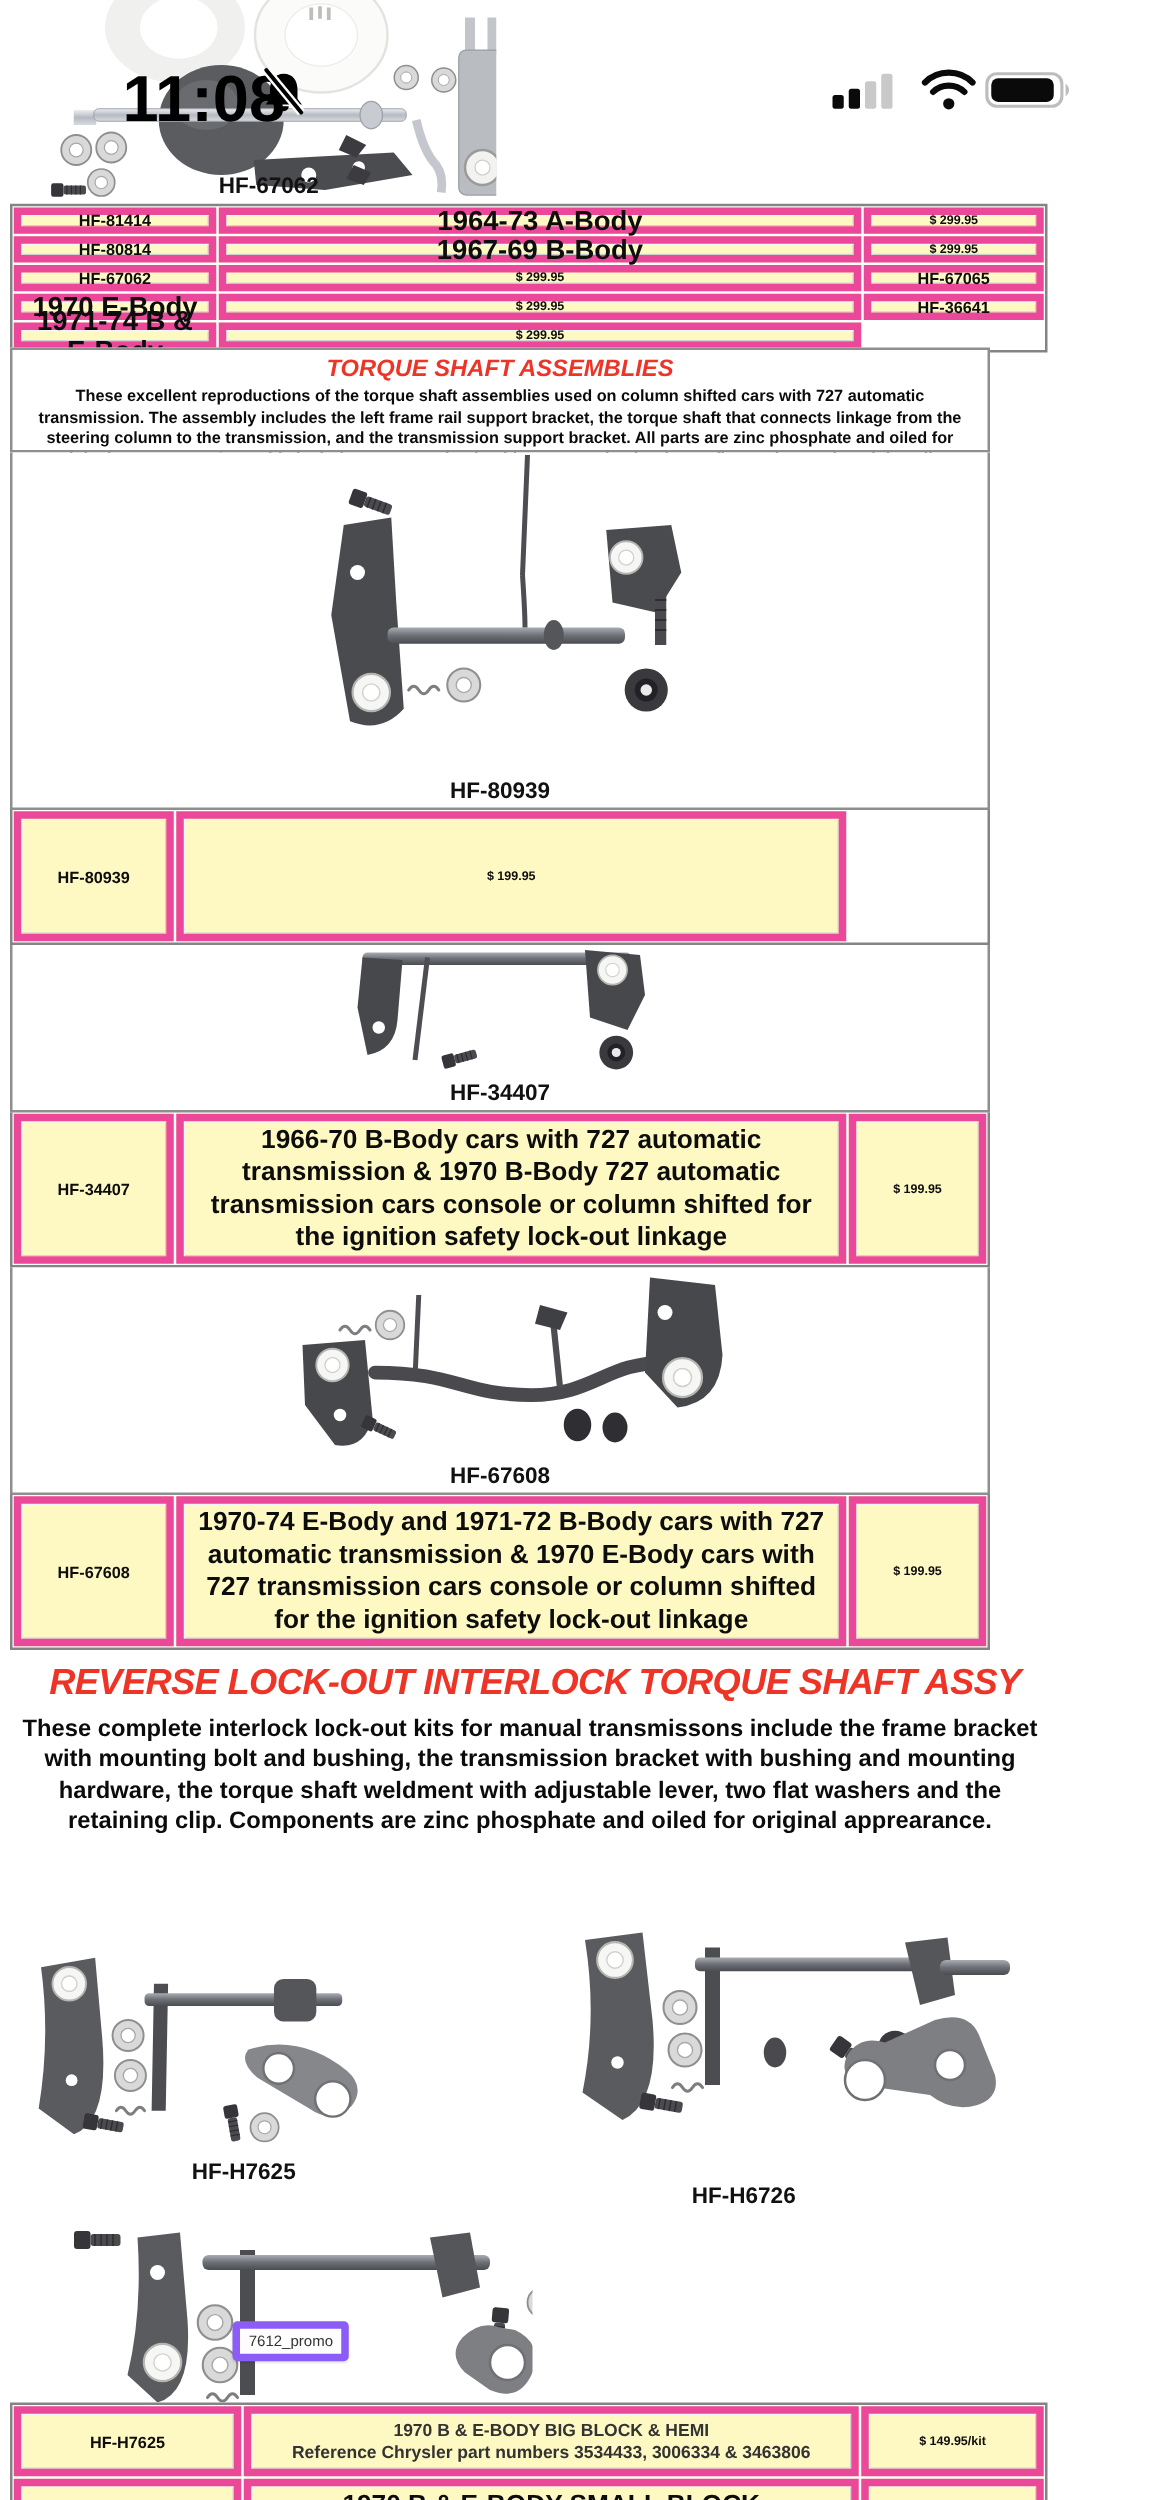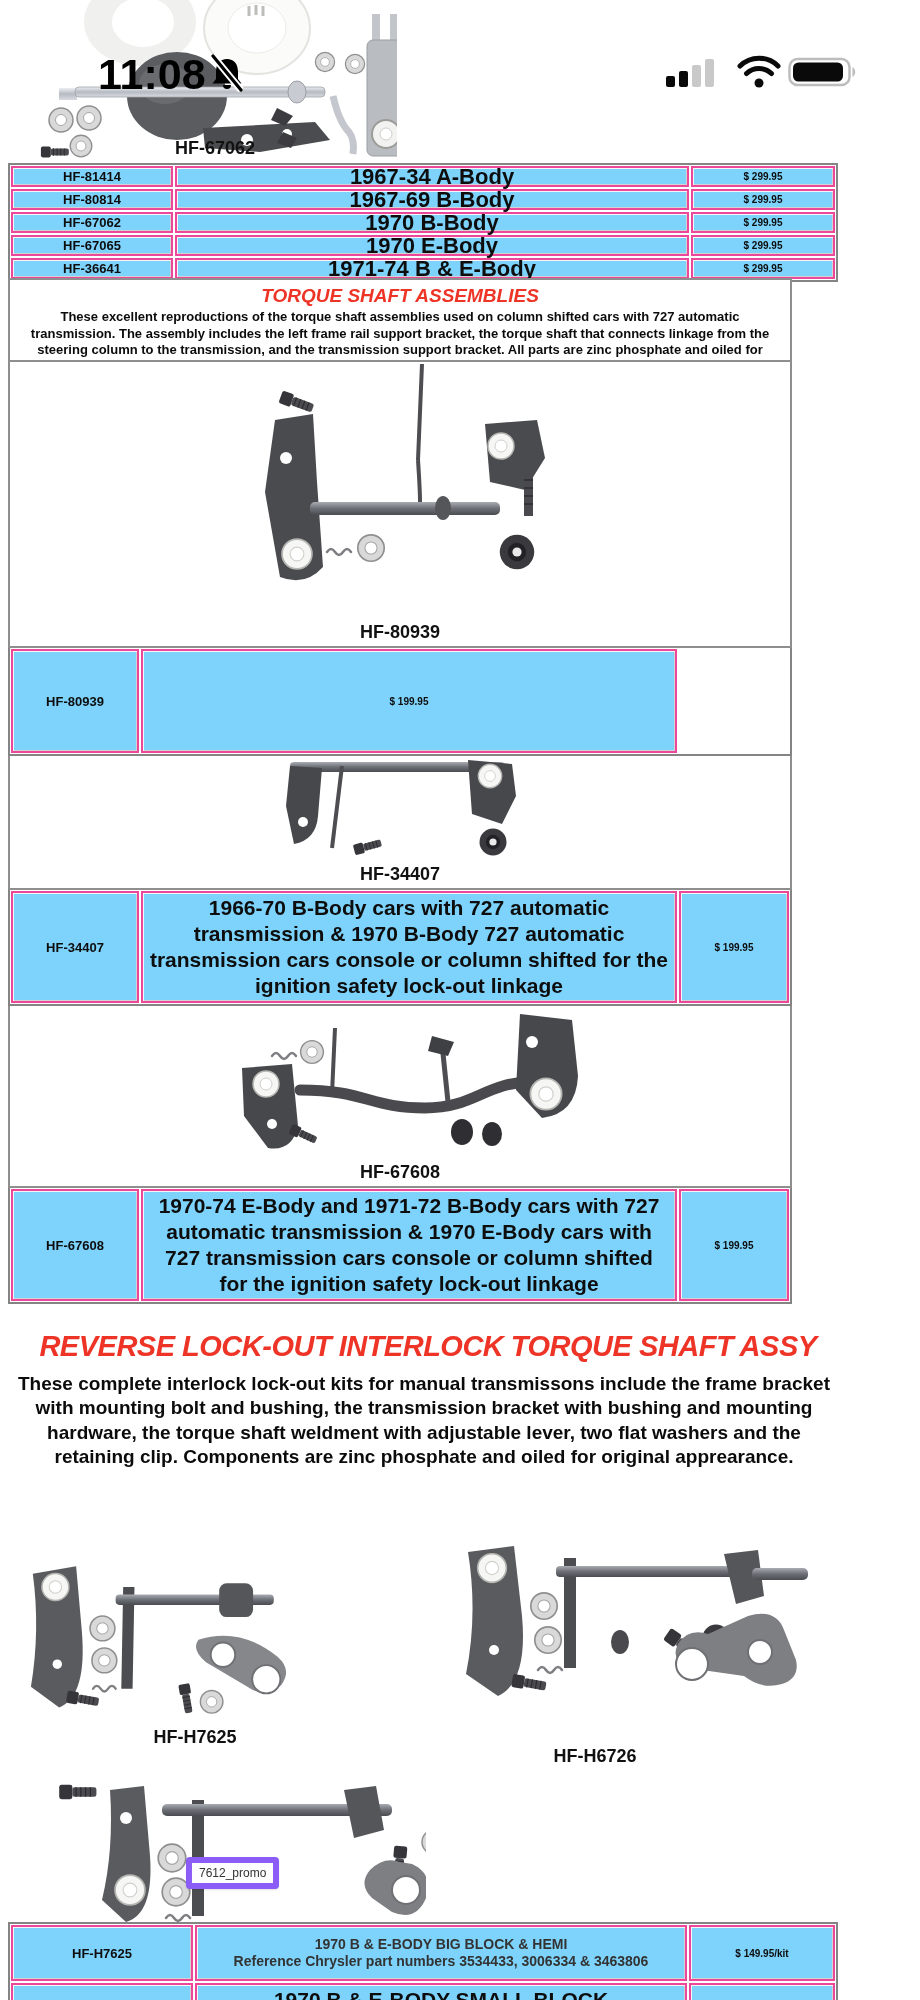--- a/index.html
+++ b/index.html
@@ -2,35 +2,35 @@
 <html><head>
 <meta charset="utf-8">
 <style>
   html,body{margin:0;padding:0;}
   body{width:920px;height:2000px;overflow:hidden;background:#fff;
        font-family:"Liberation Sans",sans-serif;position:relative;}
   #page{position:absolute;inset:0;width:920px;height:2000px;background:#fff;}
 
   
   .sb{position:absolute;z-index:9;color:#000;}
-  .sb-time{left:98px;top:50px;font-size:43px;font-weight:700;letter-spacing:0;}
+  .sb-time{left:98px;top:50px;font-size:52px;font-weight:700;letter-spacing:0;}
   .sb-bell{left:208px;top:54px;}
   .sb-signal{left:664px;top:56px;}
   .sb-wifi{left:736px;top:55px;}
   .sb-batt{left:788px;top:55px;}
 
   
   .hero{position:absolute;left:25px;top:0;width:372px;height:164px;}
   .hero-cap{position:absolute;left:60px;top:138px;width:260px;text-align:center;
             font-size:18px;font-weight:700;color:#111;}
 
   
   .ptable{position:absolute;display:grid;gap:2px;background:#fff;
           border:2px solid #848484;padding:1px;box-sizing:border-box;}
-  .cell{background:#7dd3fc;border:2px solid #ec4899;display:flex;flex-direction:column;
+  .cell{background:#fef9c3;border:6px solid #ec4899;display:flex;flex-direction:column;
         align-items:center;justify-content:center;text-align:center;color:#0d0d0d;
         box-shadow:inset 1px 1px 0 #f6f6f6, inset -1px -1px 0 #d2d2d2;
         padding:2px 6px;box-sizing:border-box;}
   .c-part{font-size:13px;font-weight:700;}
   .c-desc{font-size:22px;font-weight:700;line-height:1.05;}
   .c-price{font-size:10px;font-weight:700;}
 
   #apps-table{left:8px;top:163px;width:830px;grid-template-columns:162px 1fr 144px;
               grid-auto-rows:21px;}
 
@@ -184,27 +184,26 @@
   <div class="sb sb-batt">
     <svg width="72" height="34" viewBox="0 0 72 34">
       <rect x="1.5" y="4" width="60" height="26" rx="8" fill="none" stroke="#bdbdbd" stroke-width="2.5"></rect>
       <rect x="5" y="7.5" width="50" height="19" rx="5.5" fill="#0a0a0a"></rect>
       <path d="M64.5,12 a6,6 0 0 1 0,10 z" fill="#bdbdbd"></path>
     </svg>
   </div>
 
   <div id="apps-table" class="ptable">
     <div class="cell c-part">HF-81414</div>
-    <div class="cell c-desc">1967-34 A-Body</div>
+    <div class="cell c-desc">1964-73 A-Body</div>
     <div class="cell c-price">$ 299.95</div>
     <div class="cell c-part">HF-80814</div>
     <div class="cell c-desc">1967-69 B-Body</div>
     <div class="cell c-price">$ 299.95</div>
     <div class="cell c-part">HF-67062</div>
-    <div class="cell c-desc">1970 B-Body</div>
     <div class="cell c-price">$ 299.95</div>
     <div class="cell c-part">HF-67065</div>
     <div class="cell c-desc">1970 E-Body</div>
     <div class="cell c-price">$ 299.95</div>
     <div class="cell c-part">HF-36641</div>
     <div class="cell c-desc">1971-74 B &amp; E-Body</div>
     <div class="cell c-price">$ 299.95</div>
   </div>
 
   <div id="torque">

